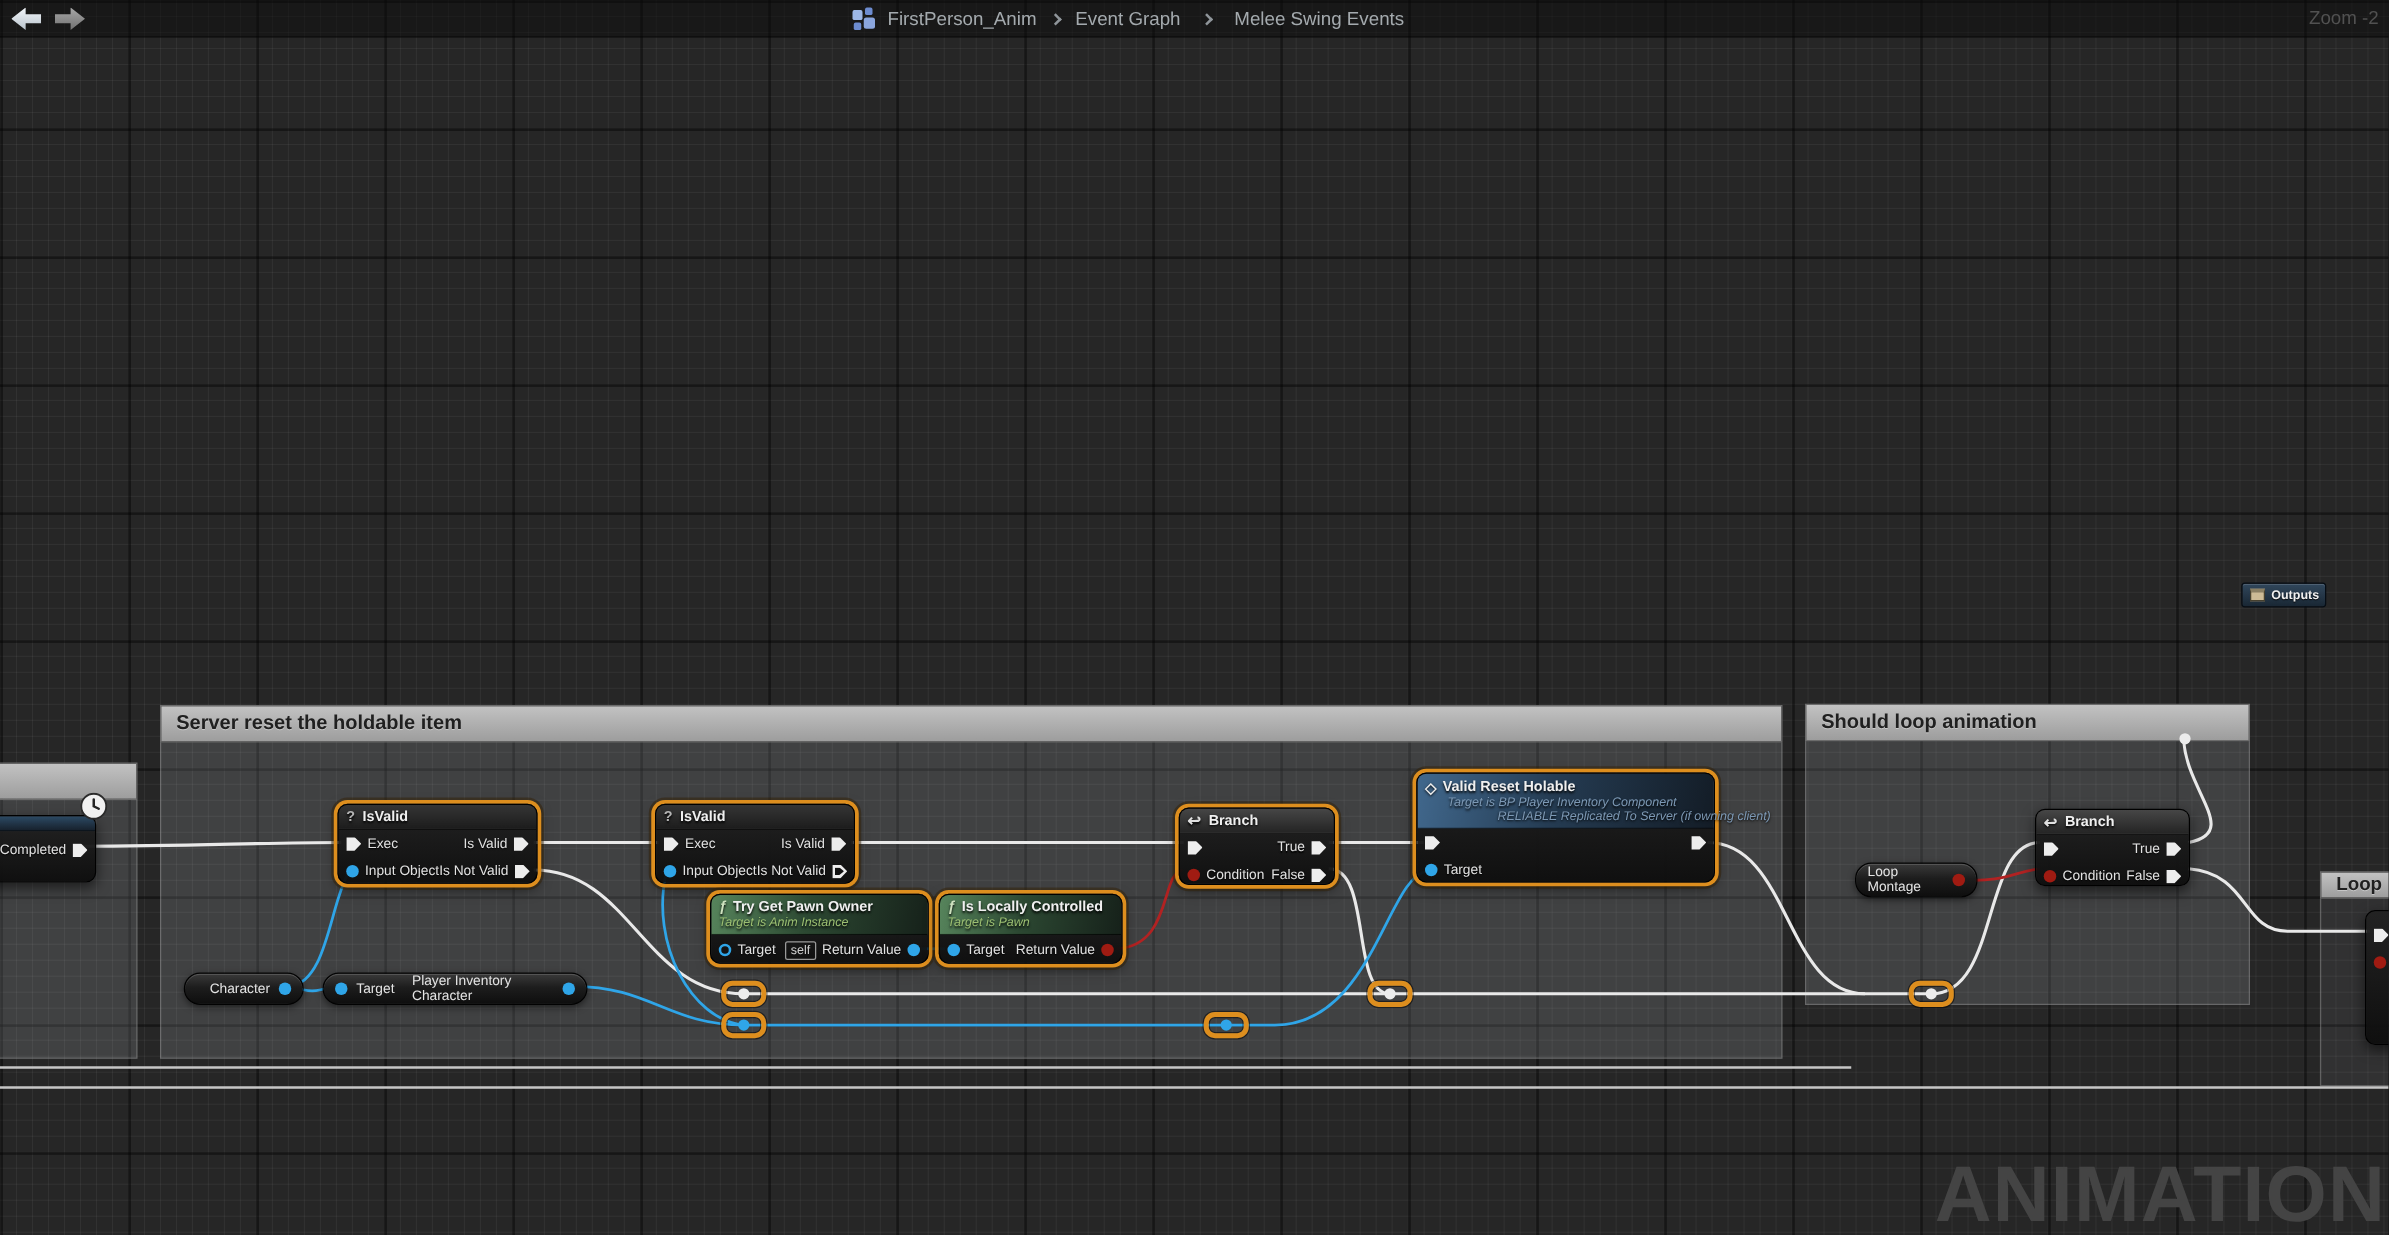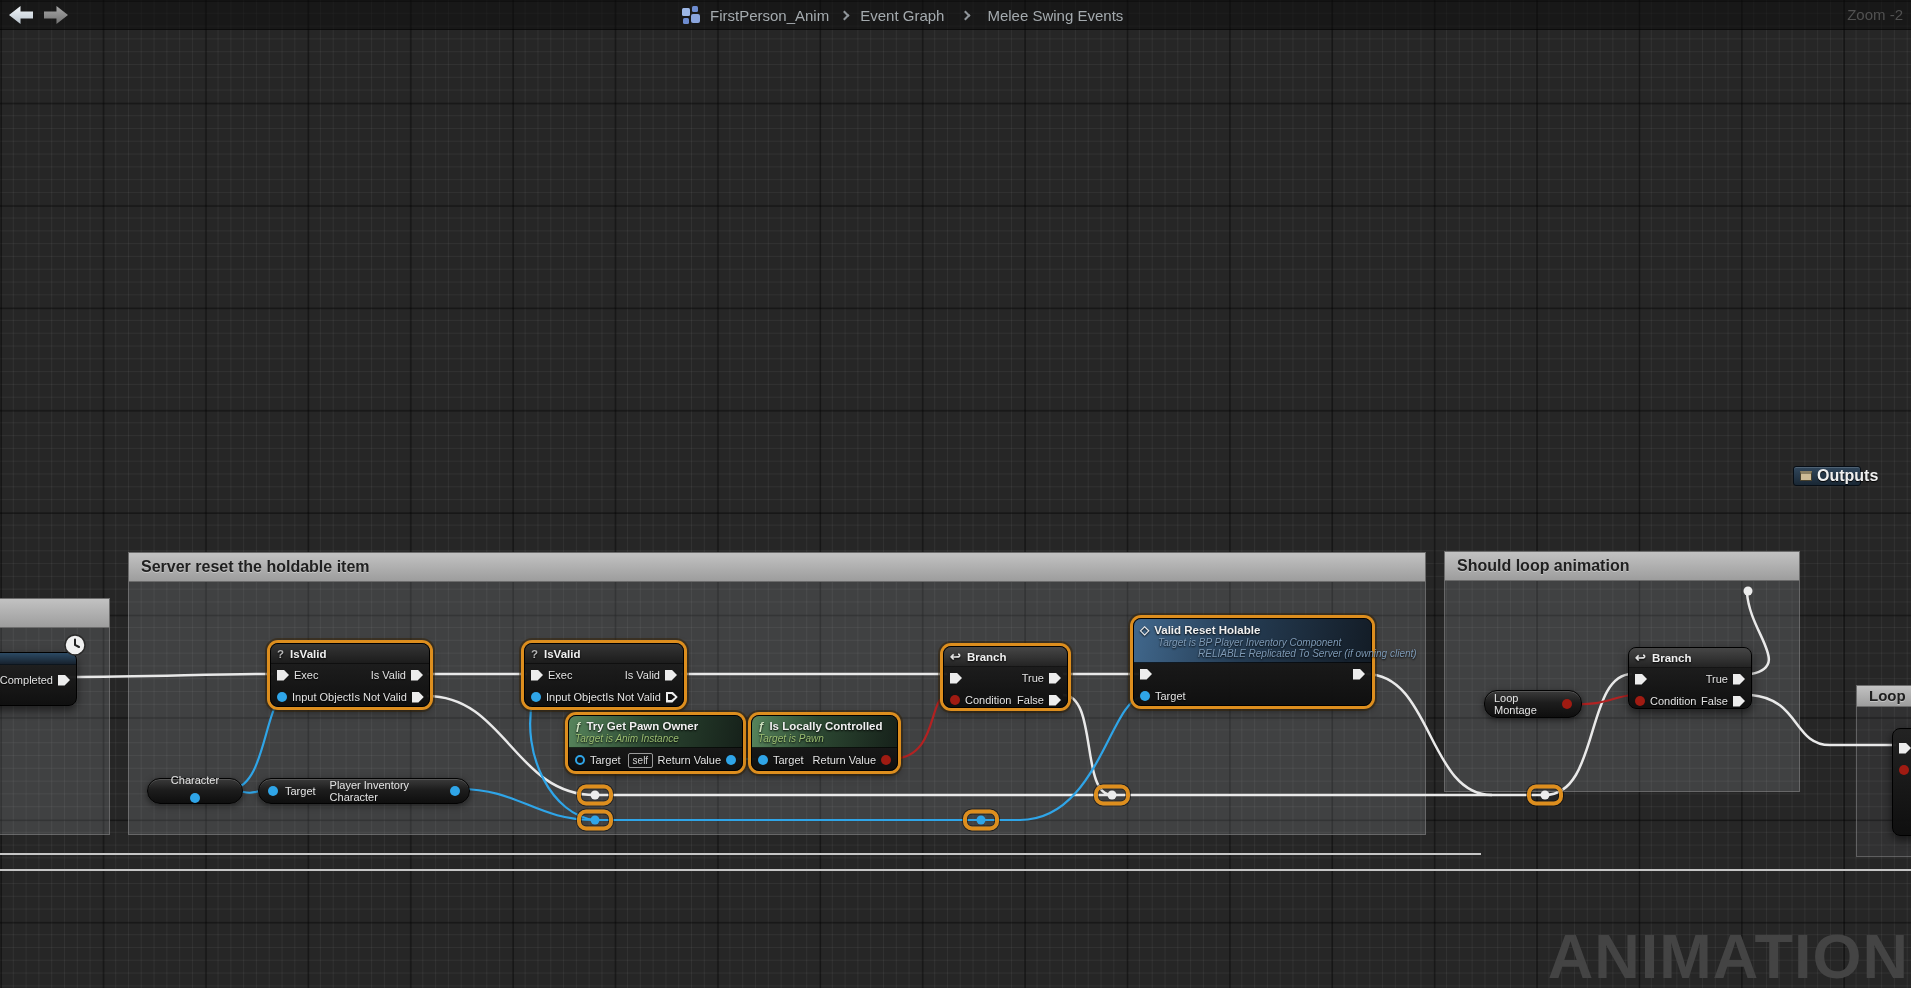--- a/index.html
+++ b/index.html
@@ -20,21 +20,21 @@
   .nav-back{left:9px;background:linear-gradient(180deg,#f2f6fa,#b9c3cc);}
   .nav-fwd{left:44px;background:linear-gradient(180deg,#a8a8a8,#707070);transform:scaleX(-1);}
   .breadcrumb{position:absolute;left:681px;top:0;height:30px;display:flex;align-items:center;gap:9px;
     color:#a4aaae;font-size:15px;}
   .breadcrumb .bc{white-space:nowrap;}
   .chev{width:7px;height:7px;border-right:2px solid #8f959a;border-top:2px solid #8f959a;
     transform:rotate(45deg);margin:0 3px;flex:none;}
   .chev.wide{margin:0 9px;}
   .zoomlabel{position:absolute;right:8px;top:6px;color:#515151;font-size:15px;font-weight:normal;margin-left:12px;}
   
-  .comment{position:absolute;}
+  .comment{position:absolute;margin-top:12px;}
   .ctitle{height:30px;background:linear-gradient(180deg,#c2c2c2,#9d9d9d);border:1px solid #6c6c6c;
     color:#202020;font-weight:bold;font-size:16px;line-height:28px;padding:0 12px;
     text-shadow:0 1px 0 rgba(255,255,255,.35);white-space:nowrap;overflow:hidden;}
   .cbody{background:rgba(195,201,206,.17);border:1px solid rgba(150,150,150,.45);border-top:none;}
   .cbody.faint{background:rgba(195,201,206,.07);}
   .hline{position:absolute;height:2px;background:#c6c6c6;}
   
   .node{position:absolute;border-radius:8px;background:linear-gradient(180deg,rgba(34,34,34,.97),rgba(13,13,13,.95));
     border:1px solid #000;box-shadow:0 4px 10px rgba(0,0,0,.55);z-index:10;}
   .node.sel{box-shadow:0 0 0 3px #dd8e1e,0 0 0 5px rgba(50,30,0,.45),0 4px 10px rgba(0,0,0,.55);}
@@ -79,21 +79,21 @@
   .pill .sp{flex:1;}
   
   .rrsel{position:absolute;width:36px;height:21px;border:4px solid #dd8e1e;border-radius:9px;
     transform:translate(-50%,-50%);z-index:20;box-shadow:0 0 0 1px rgba(0,0,0,.5),inset 0 0 0 1px rgba(0,0,0,.5);}
   .rrdot{position:absolute;width:9px;height:9px;border-radius:50%;transform:translate(-50%,-50%);z-index:21;}
   .rrdot.white{background:#ececec;}
   .rrdot.blue{background:#2fa5e8;}
   
   .outputs-btn{position:absolute;left:1793px;top:466px;width:68px;height:20px;border-radius:3px;
     background:linear-gradient(180deg,#31475c,#192734);border:1px solid #060d15;z-index:15;
-    display:flex;align-items:center;gap:5px;padding:0 6px;color:#f0f0f0;font-size:16px;font-weight:bold;
+    display:flex;align-items:center;gap:5px;padding:0 6px;color:#f0f0f0;font-size:10px;font-weight:bold;
     text-shadow:0 1px 1px #000;box-shadow:inset 0 1px 0 rgba(255,255,255,.15);}
   .win-icon{width:12px;height:10px;background:#cdbb96;border:1px solid #47412f;border-top:3px solid #8a7f63;flex:none;}
   .watermark{position:absolute;right:2px;bottom:-4px;font-size:63px;font-weight:bold;color:#444444;
     letter-spacing:1px;z-index:1;white-space:nowrap;}
   .clockbadge{position:absolute;left:64px;top:634px;z-index:12;}
   svg.wires{position:absolute;left:0;top:0;z-index:5;pointer-events:none;}
 </style>
 </head>
 <body>
 
@@ -340,21 +340,21 @@
           <span class="pxc"></span>
         </div>
     </div>
   </div>
 
   <div class="pill" style="left:1484px;top:690px;width:98px;height:28px;justify-content:flex-end;align-items:center;">
     <span>Loop Montage</span>
     <span class="pc red"></span>
   </div>
 
-  <div class="pill" style="left:147px;top:778px;width:96px;height:26px;justify-content:flex-end;flex-direction:column;">
+  <div class="pill" style="left:147px;top:778px;width:96px;height:26px;justify-content:flex-end;">
     <span>Character</span>
     <span class="pc blue"></span>
   </div>
 
   <div class="pill" style="left:258px;top:778px;width:212px;height:26px;">
     <span class="pc blue"></span>
     <span>Target</span>
     <span class="sp"></span>
     <span>Player Inventory Character</span>
     <span class="pc blue"></span>

